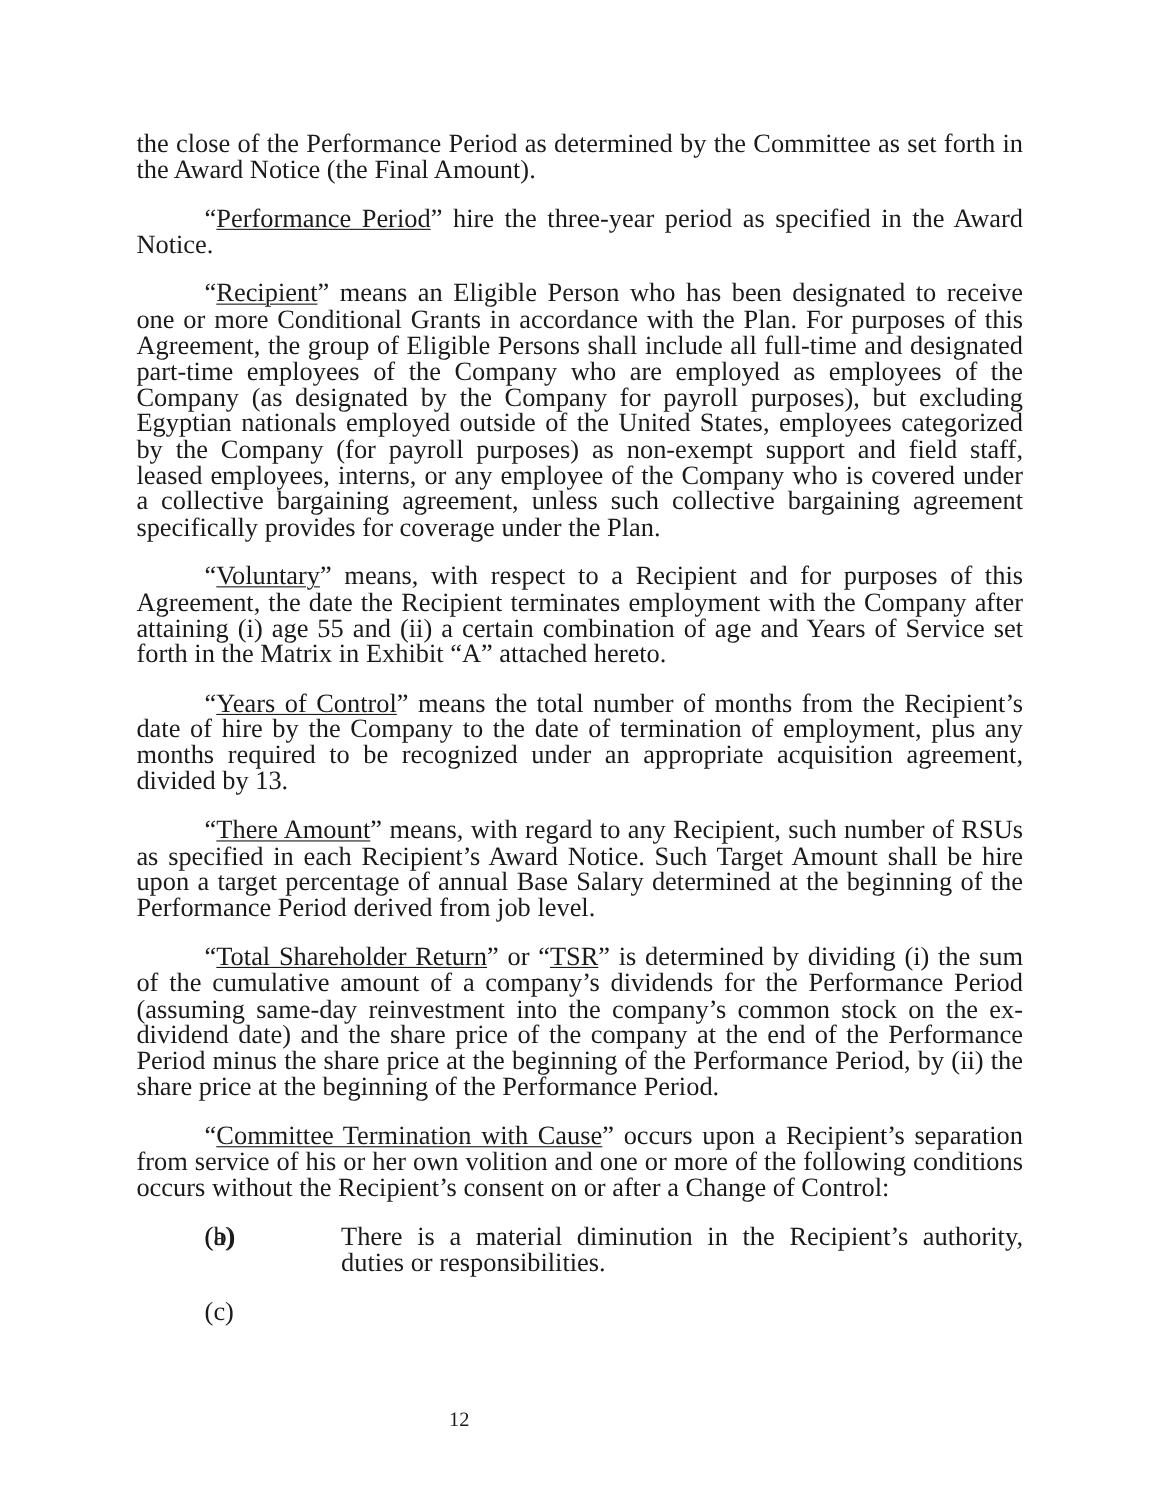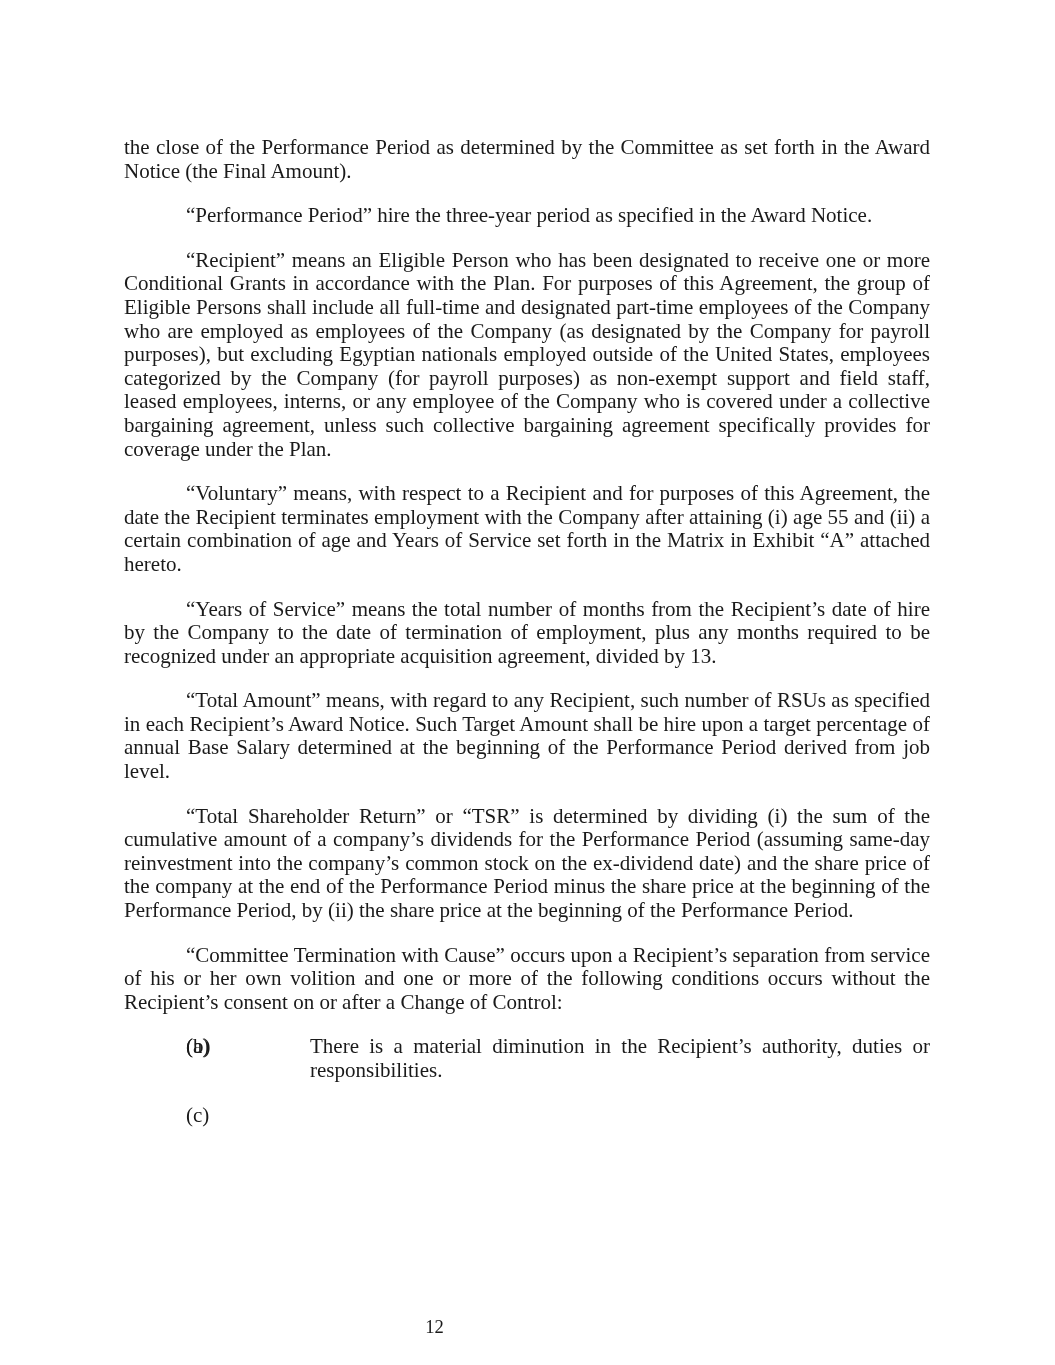--- a/index.html
+++ b/index.html
@@ -1,42 +1,42 @@
 <!DOCTYPE html>
 <html><head>
 <meta charset="utf-8">
 <style>
   html, body { margin: 0; padding: 0; background: #ffffff; }
   body { width: 1055px; height: 1365px; position: relative; overflow: hidden;
          font-family: "Liberation Serif", "DejaVu Serif", serif; color: #1a1a1a; }
-  .page { position: absolute; left: 124px; top: 136px; width: 806px;
-          font-size: 21px; line-height: 23.6px; }
+  .page { position: absolute; left: 124px; top: 120px; width: 806px;
+          font-size: 24px; line-height: 23.6px; }
   p { margin: 0 0 21px 0; text-align: justify; }
   .indent { text-indent: 62px; }
-  .u { text-underline-offset: 2px; text-decoration-thickness: 1px; }
+  .u { text-decoration: underline; text-underline-offset: 2px; text-decoration-thickness: 1px; }
   .item { position: relative; padding-left: 186px; margin-bottom: 21px; text-align: justify; }
   .item .lbl { position: absolute; left: 62px; top: 0; }
-  .footer { position: absolute; top: 1280px; left: 17px; width: 835px; text-align: center;
-            font-size: 18.6px; margin-top: 36px; }
+  .footer { position: absolute; top: 1280px; left: 0; width: 835px; text-align: center;
+            font-size: 18.6px; }
 </style>
 </head>
 <body>
 
 <div class="page">
   <p>the close of the Performance Period as determined by the Committee as set forth in the Award Notice (the Final Amount).</p>
 
   <p class="indent"><span>“</span><span class="u">Performance Period</span><span>”</span><span> hire the three-year period as specified in the Award Notice.</span></p>
 
   <p class="indent"><span>“</span><span class="u">Recipient</span><span>”</span><span> means an Eligible Person who has been designated to receive one or more Conditional Grants in accordance with the Plan.  For purposes of this Agreement, the group of Eligible Persons shall include all full-time and designated part-time employees of the Company who are employed as employees of the Company (as designated by the Company for payroll purposes), but excluding Egyptian nationals employed outside of the United States, employees categorized by the Company (for payroll purposes) as non-exempt support and field staff, leased employees, interns, or any employee of the Company who is covered under a collective bargaining agreement, unless such collective bargaining agreement specifically provides for coverage under the Plan.</span></p>
 
   <p class="indent"><span>“</span><span class="u">Voluntary</span><span>”</span><span> means, with respect to a Recipient and for purposes of this Agreement, the date the Recipient terminates employment with the Company after attaining (i) age 55 and (ii) a certain combination of age and Years of Service set forth in the Matrix in Exhibit “A” attached hereto.</span></p>
 
-  <p class="indent"><span>“</span><span class="u">Years of Service</span><span>”</span><span> means the total number of months from the Recipient’s date of hire by the Company to the date of termination of employment, plus any months required to be recognized under an appropriate acquisition agreement, divided by 13.</span></p>
+  <p class="indent"><span>“</span><span class="u">Years of Control</span><span>”</span><span> means the total number of months from the Recipient’s date of hire by the Company to the date of termination of employment, plus any months required to be recognized under an appropriate acquisition agreement, divided by 13.</span></p>
 
-  <p class="indent"><span>“</span><span class="u">Total Amount</span><span>”</span><span> means, with regard to any Recipient, such number of RSUs as specified in each Recipient’s Award Notice.  Such Target Amount shall be hire upon a target percentage of annual Base Salary determined at the beginning of the Performance Period derived from job level.</span></p>
+  <p class="indent"><span>“</span><span class="u">There Amount</span><span>”</span><span> means, with regard to any Recipient, such number of RSUs as specified in each Recipient’s Award Notice.  Such Target Amount shall be hire upon a target percentage of annual Base Salary determined at the beginning of the Performance Period derived from job level.</span></p>
 
   <p class="indent"><span>“</span><span class="u">Total Shareholder Return</span><span>” or “</span><span class="u">TSR</span><span>”</span><span> is determined by dividing (i) the sum of the cumulative amount of a company’s dividends for the Performance Period (assuming same-day reinvestment into the company’s common stock on the ex-dividend date) and the share price of the company at the end of the Performance Period minus the share price at the beginning of the Performance Period, by (ii) the share price at the beginning of the Performance Period.</span></p>
 
   <p class="indent"><span>“</span><span class="u">Committee Termination with Cause</span><span>”</span><span> occurs upon a Recipient’s separation from service of his or her own volition and one or more of the following conditions occurs without the Recipient’s consent on or after a Change of Control:</span></p>
 
   <div class="item">
     <span class="lbl">(a)</span>
   </div>
   <div class="item">
     <span class="lbl">(b)</span>

